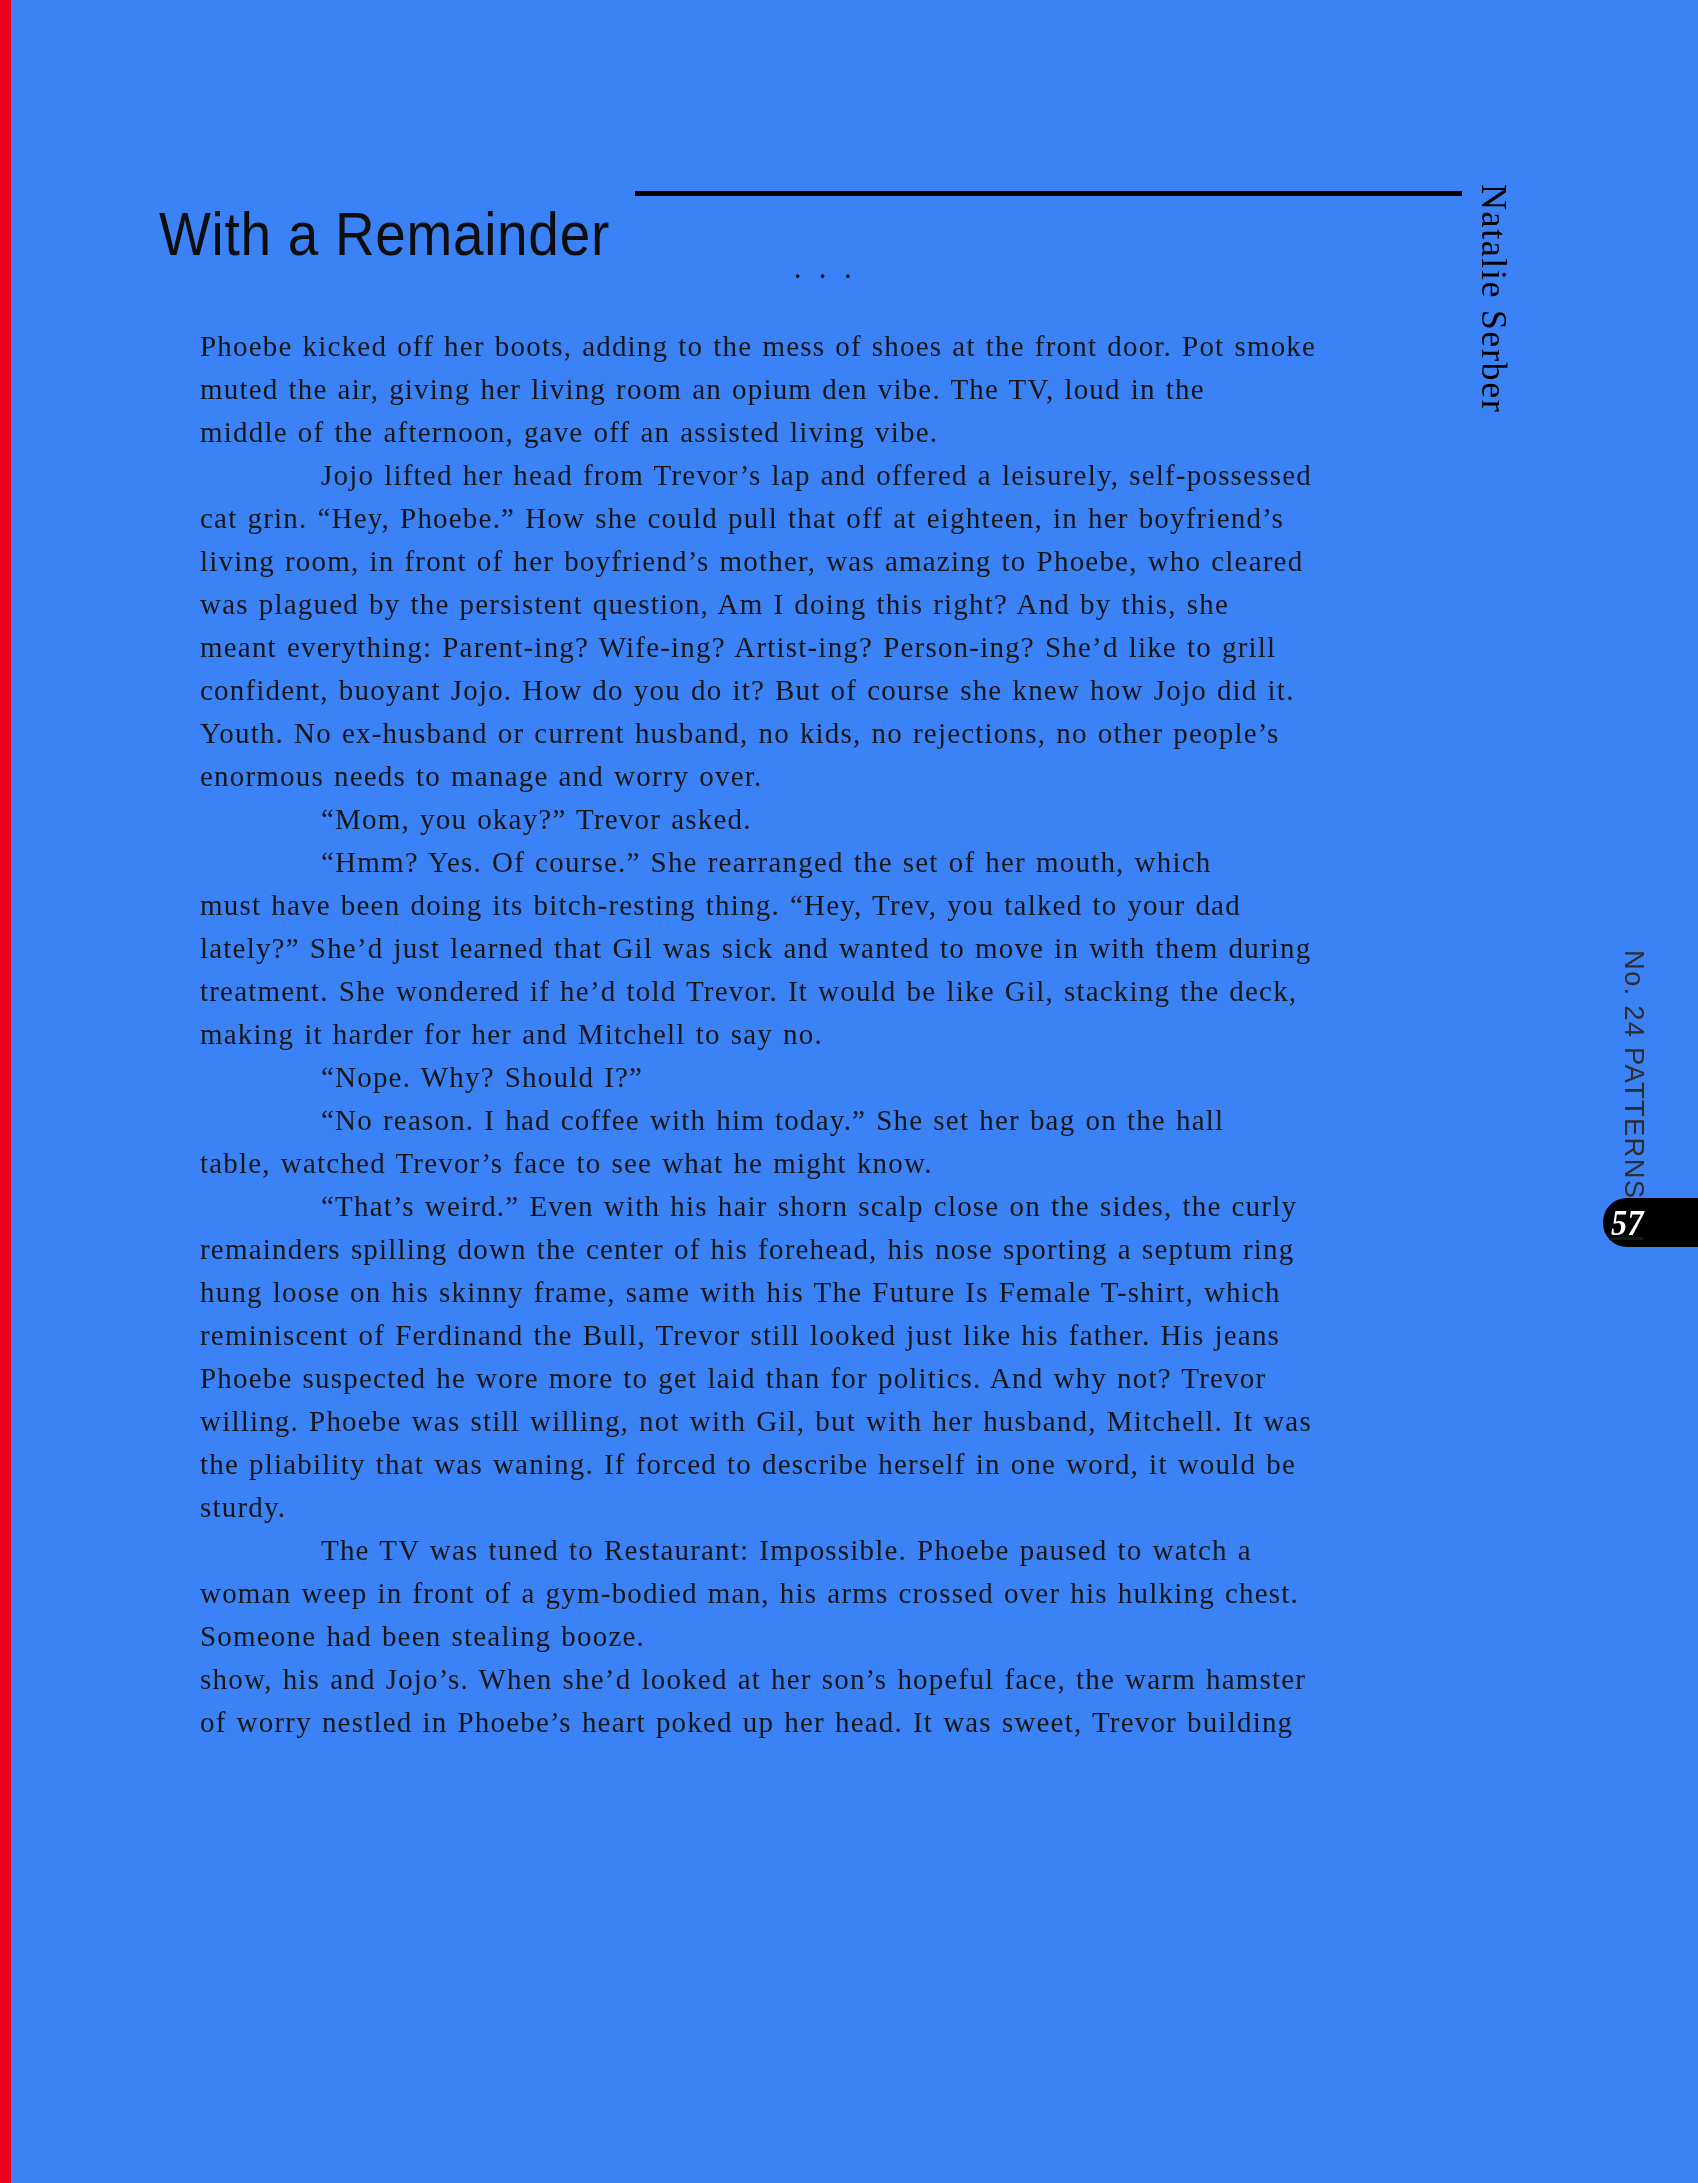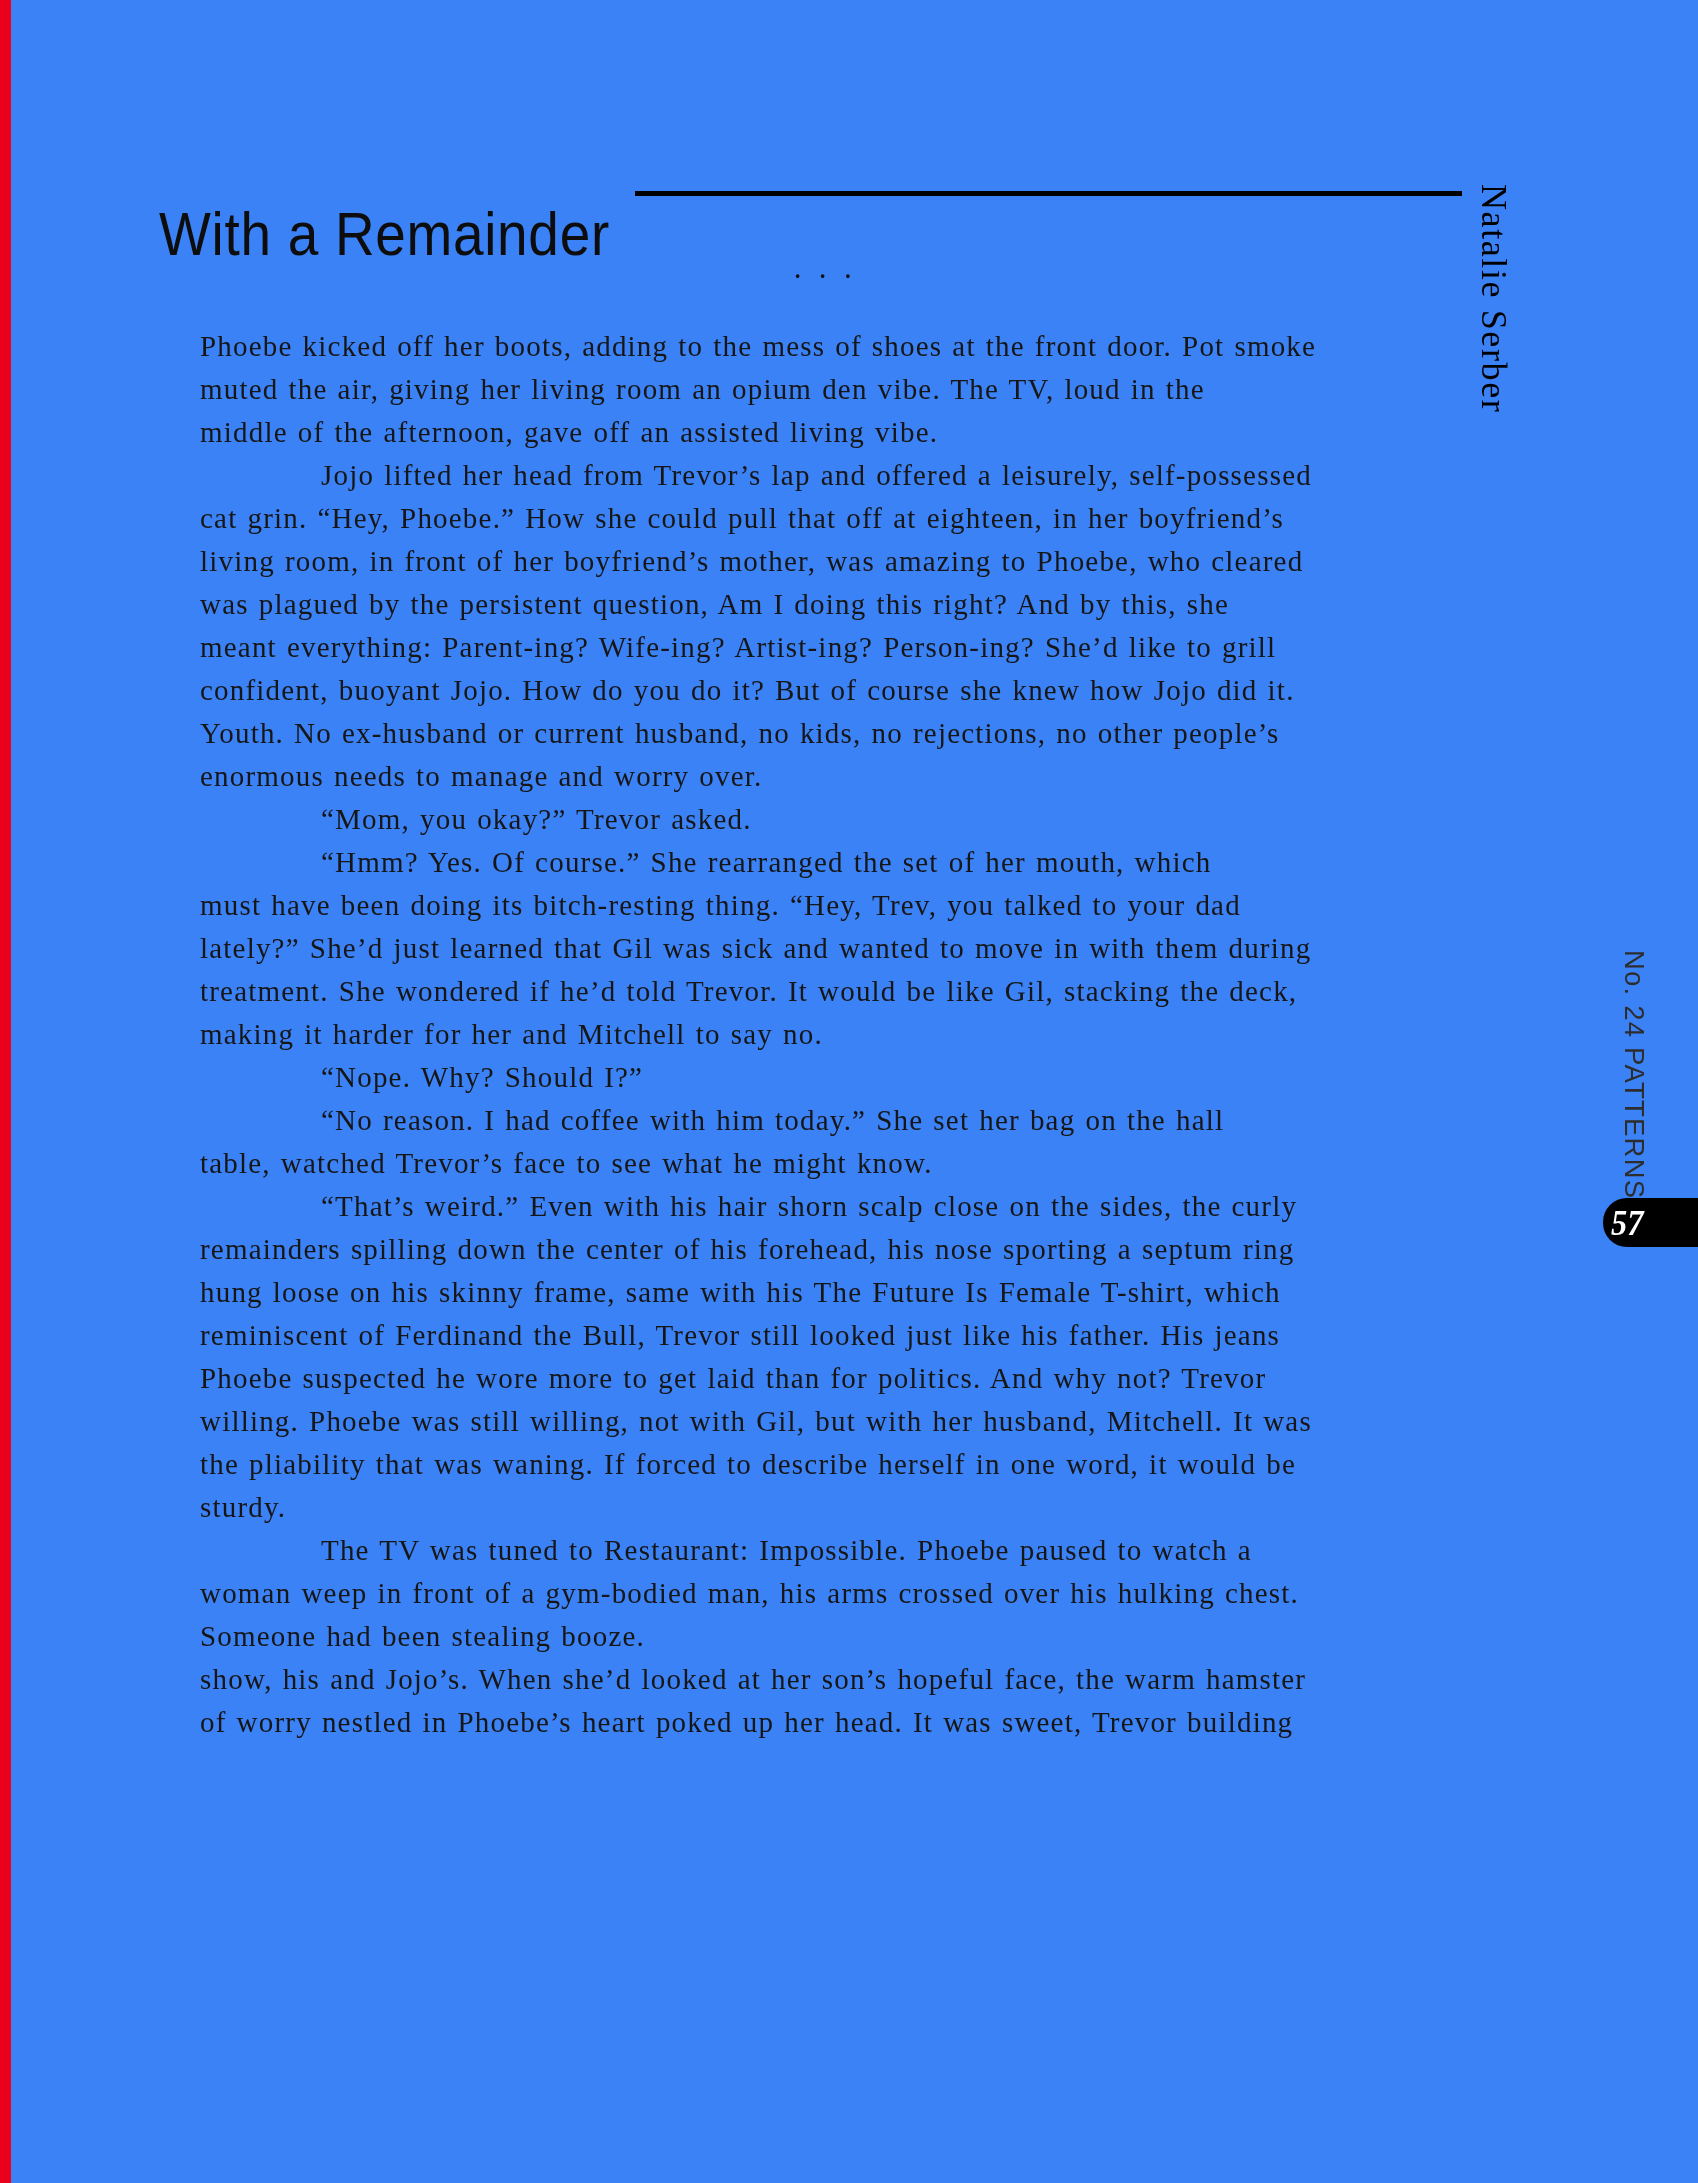--- a/index.html
+++ b/index.html
@@ -130,18 +130,18 @@
       <div class="line">woman weep in front of a gym-bodied man, his arms crossed over his hulking chest.</div>
       <div class="line">Someone had been stealing booze.</div>
       <div class="line">show, his and Jojo’s. When she’d looked at her son’s hopeful face, the warm hamster</div>
       <div class="line">of worry nestled in Phoebe’s heart poked up her head. It was sweet, Trevor building</div>
     </div>
 
   <div class="author-vertical">Natalie Serber</div>
 
   <div class="issue-vertical">No. 24 PATTERNS</div>
 
-  <div class="page-badge" style="background: rgb(0, 0, 0);">
+  <div class="page-badge" style="background: rgb(0, 0, 0); text-decoration: underline;">
     <span class="num" style="color: rgb(255, 255, 255);">57</span>
   </div>
 
 </div>
 
 
 </body></html>

